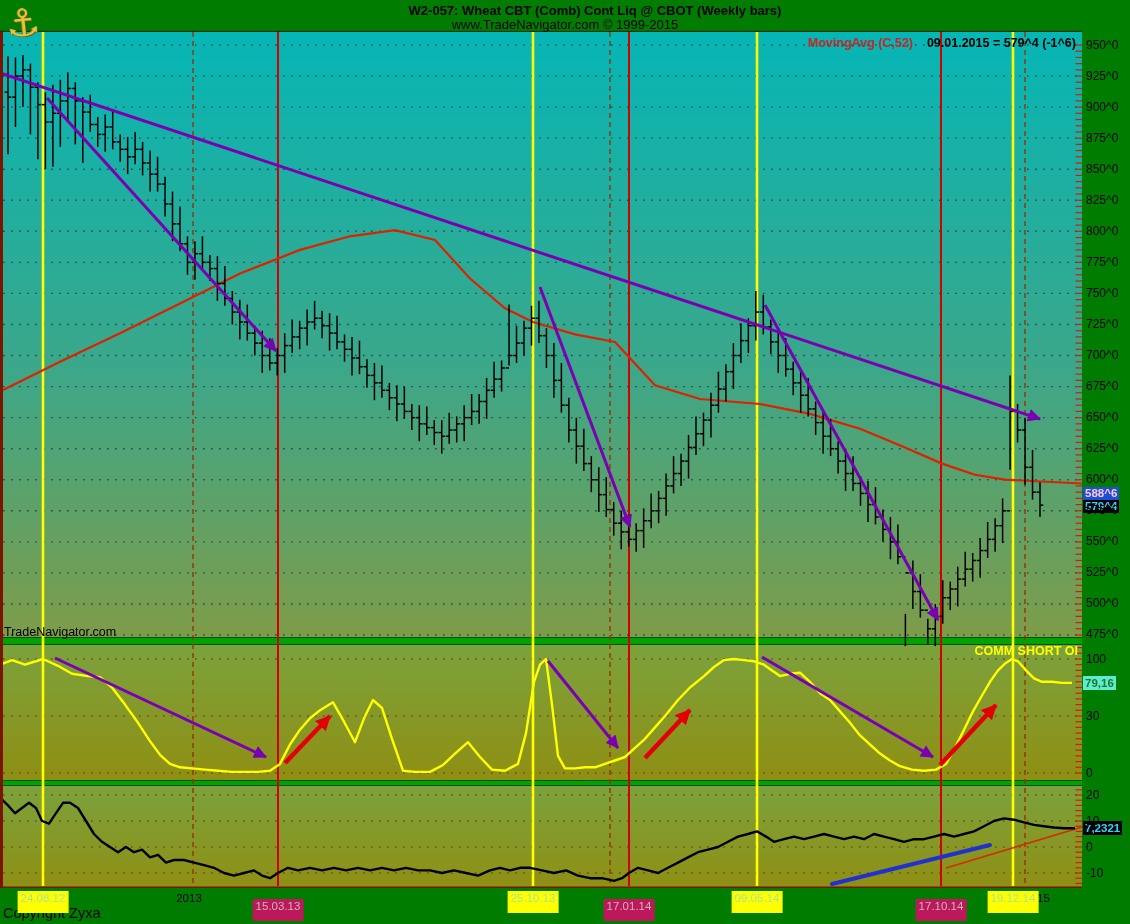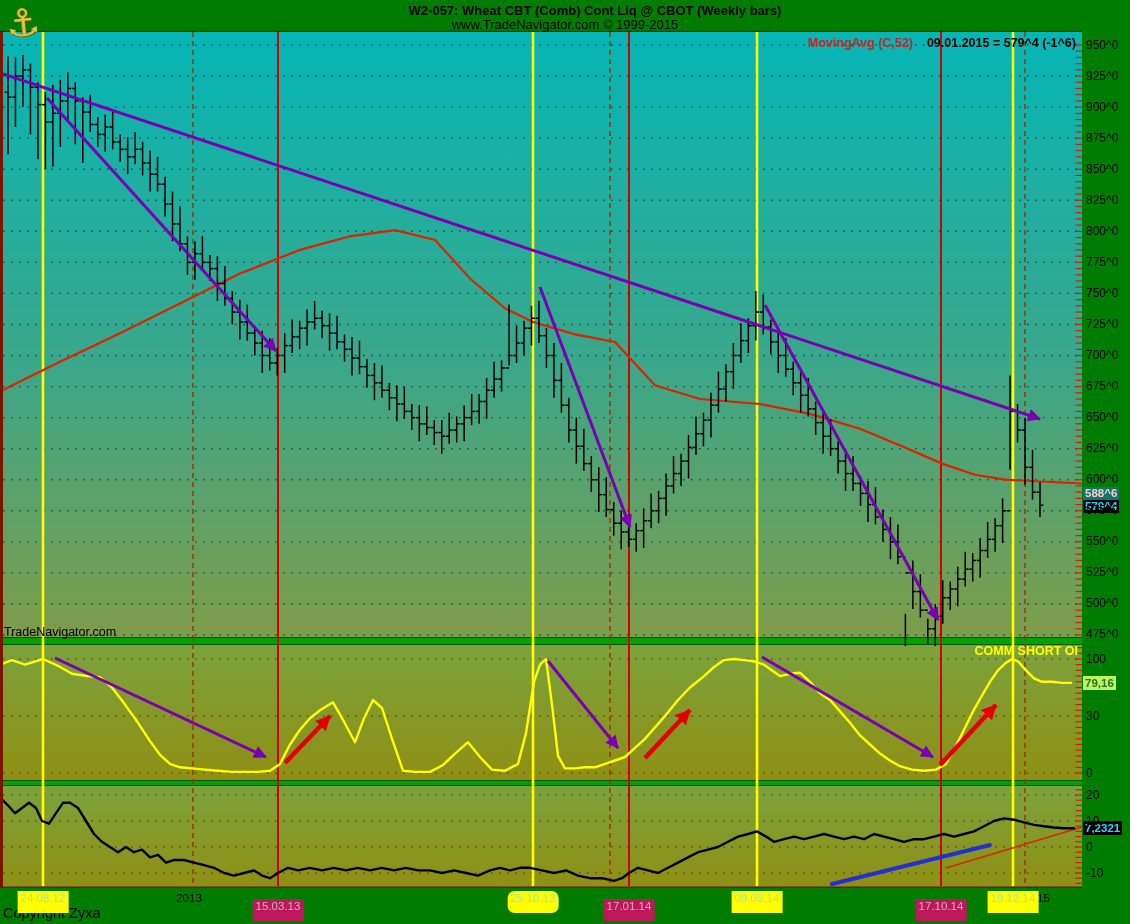--- a/index.html
+++ b/index.html
@@ -14,23 +14,23 @@
         text-shadow:1px 1px 0 #6a5a10, -1px 0 0 #8a7a20;transform:rotate(-6deg);line-height:46px;}
   #maLabel{position:absolute;top:36px;left:0;width:1076px;text-align:right;font-size:12.5px;font-weight:bold;white-space:nowrap;}
   #maLabel .red{color:#cc2222;margin-right:14px;}
   #maLabel .blk{color:#000;}
   #watermark{position:absolute;left:4px;top:625px;font-size:12.5px;color:#000;}
   #commLabel{position:absolute;top:644px;left:0;width:1078px;text-align:right;font-size:12.5px;font-weight:bold;color:#ffff00;}
   #progoLabel{position:absolute;top:780px;left:0;width:1068px;text-align:right;font-size:12.5px;font-weight:bold;color:#000;}
   #copyright{position:absolute;left:3px;top:905px;font-size:14.5px;color:#000;}
   .axlab{position:absolute;left:1086px;font-size:12px;color:#000;white-space:nowrap;}
   .vb{position:absolute;left:1083px;font-size:11.5px;font-weight:bold;padding:0 2px;height:13px;line-height:13px;white-space:nowrap;}
-  #b588{top:487px;background:#0f766e;color:#ffc9c9;}
+  #b588{top:487px;background:#1d4ed8;color:#ffc9c9;}
   #b579{top:499.5px;background:#000;color:#2cd6ff;}
-  #bcomm{top:676px;background:#bef264;color:#1d7a1d;height:14px;line-height:14px;}
+  #bcomm{top:676px;background:#5eead4;color:#1d7a1d;height:14px;line-height:14px;}
   #bprogo{top:821px;background:#000;color:#2cd6ff;height:14px;line-height:14px;}
   .db{position:absolute;top:891px;height:22px;line-height:14px;font-size:11.5px;padding:0 3px;
       transform:translateX(-50%);white-space:nowrap;}
   .db.y{background:#ffff00;color:#a9e494;}
   .db.r{background:#be185d;color:#cdb6b6;margin-top:8px;}
   .yr{position:absolute;top:892px;font-size:11.5px;color:#000;transform:translateX(-50%);white-space:nowrap;}
 </style>
 </head>
 <body>
 
@@ -716,20 +716,20 @@
         <div class="axlab" style="top: 708.5px;">30</div>
         <div class="axlab" style="top: 765.5px;">0</div>
         <div class="axlab" style="top: 787.5px; text-align: right;">20</div>
         <div class="axlab" style="top: 813.5px;">10</div>
         <div class="axlab" style="top: 839.5px;">0</div>
         <div class="axlab" style="top: 865.5px;">-10</div>
         <div class="yr" style="left: 189px;">2013</div>
         <div class="yr" style="left: 1037px;">2015</div>
         <div class="db y" style="left: 43px;">24.08.12</div>
         <div class="db r" style="left: 278px;">15.03.13</div>
-        <div class="db y" style="left: 533px; border-radius: 7px;">25.10.13</div>
+        <div class="db y" style="left: 533px;">25.10.13</div>
         <div class="db r" style="left: 629px;">17.01.14</div>
         <div class="db y" style="left: 757px;">09.05.14</div>
         <div class="db r" style="left: 941px;">17.10.14</div>
         <div class="db y" style="left: 1013px;">19.12.14</div>
       </div>
   </div>
 </div>
 
 </body></html>

